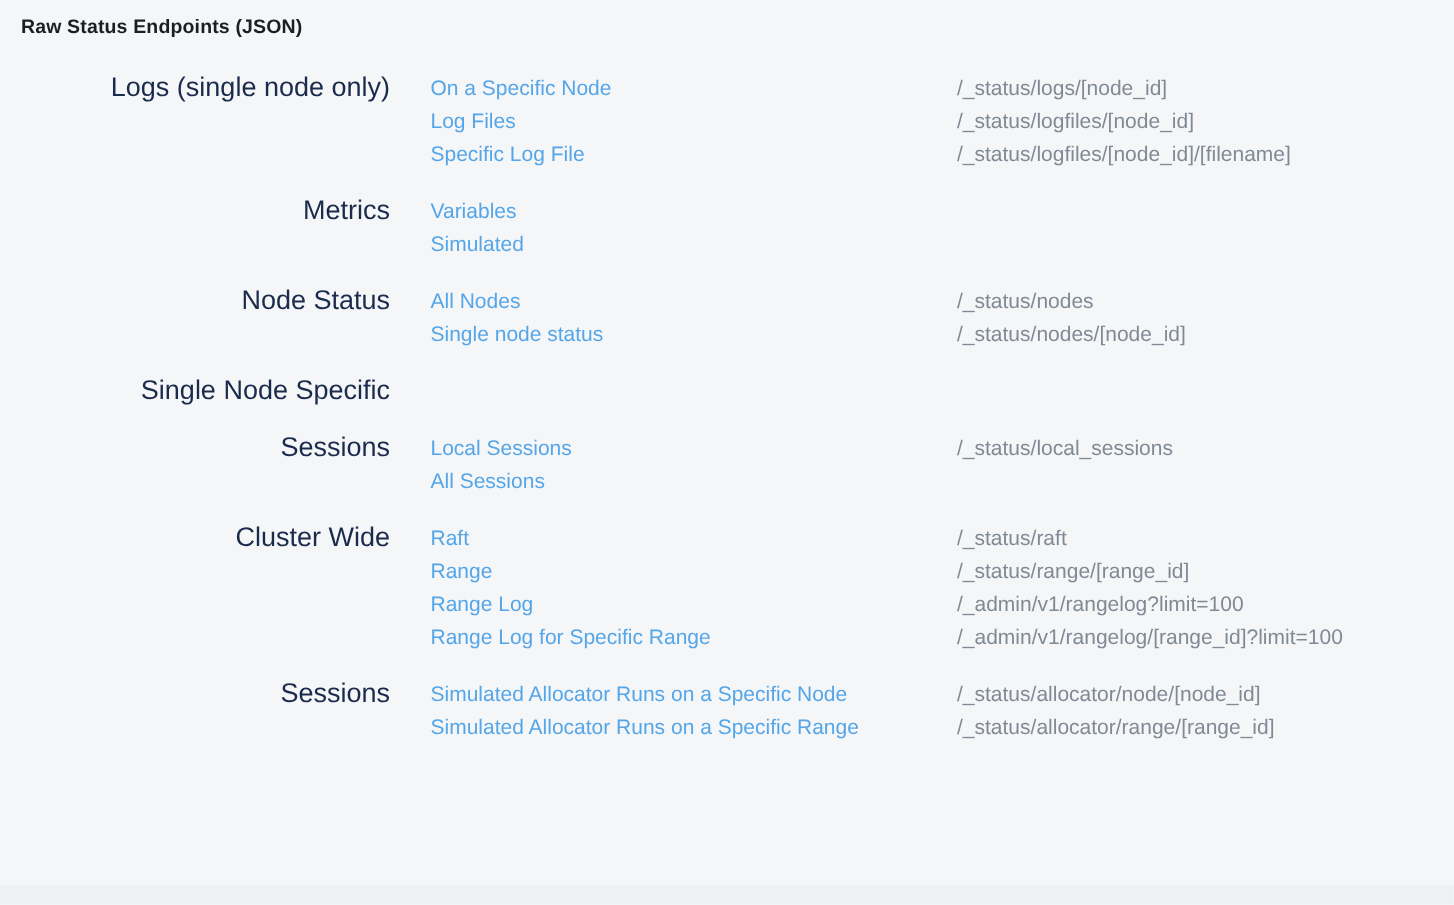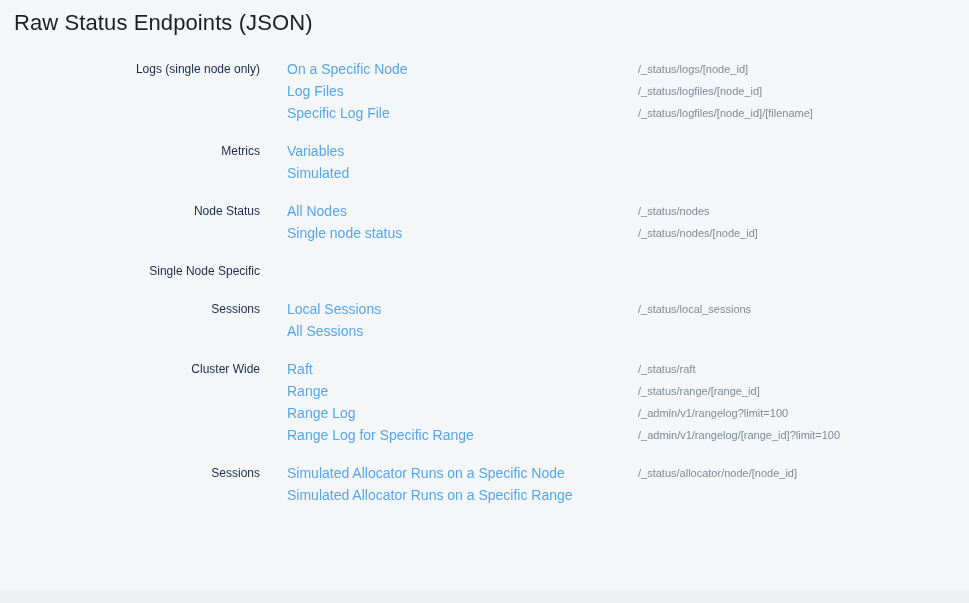--- a/index.html
+++ b/index.html
@@ -14,54 +14,54 @@
     font-family: "Liberation Sans", "DejaVu Sans", sans-serif;
     position: relative;
   }
   .page {
     padding: 10px 0 0 14px;
     position: relative;
     z-index: 1;
   }
   h1.page-title {
     margin: 0 0 22px 0;
-    font-size: 22px;
-    font-weight: 400;
+    font-size: 13px;
+    font-weight: 700;
     letter-spacing: 0.1px;
     color: var(--title, #1c1e23);
   }
   .groups {
     display: block;
   }
   .group-row {
     display: grid;
     grid-template-columns: 246px 324px 1fr;
     column-gap: 27px;
     margin-bottom: 16px;
   }
   .cat {
     text-align: right;
-    font-size: 12px;
+    font-size: 18px;
     line-height: 22px;
     color: var(--category, #1b2b4d);
   }
   .links, .paths {
     display: flex;
     flex-direction: column;
   }
   a.link {
     font-size: 14px;
     line-height: 22px;
     color: var(--link, #55a6e8);
     text-decoration: none;
     cursor: pointer;
     align-self: flex-start;
   }
   .path {
-    font-size: 11px;
+    font-size: 14px;
     line-height: 22px;
     color: var(--path, #808a95);
   }
   .footer-strip {
     position: absolute;
     left: 0;
     bottom: 0;
     width: 100%;
     height: 13px;
     background: var(--footer, #eef0f2);
@@ -134,17 +134,18 @@
         </div>
       </div>
       <div class="group-row">
         <div class="cat">Sessions</div>
         <div class="links">
           <a class="link" href="#">Simulated Allocator Runs on a Specific Node</a>
           <a class="link" href="#">Simulated Allocator Runs on a Specific Range</a>
         </div>
         <div class="paths">
           <div class="path">/_status/allocator/node/[node_id]</div>
+          <div class="path">/_status/allocator/range/[range_id]</div>
         </div>
       </div>
     </div>
 </div>
 <div class="footer-strip"></div>
 
 </body></html>

